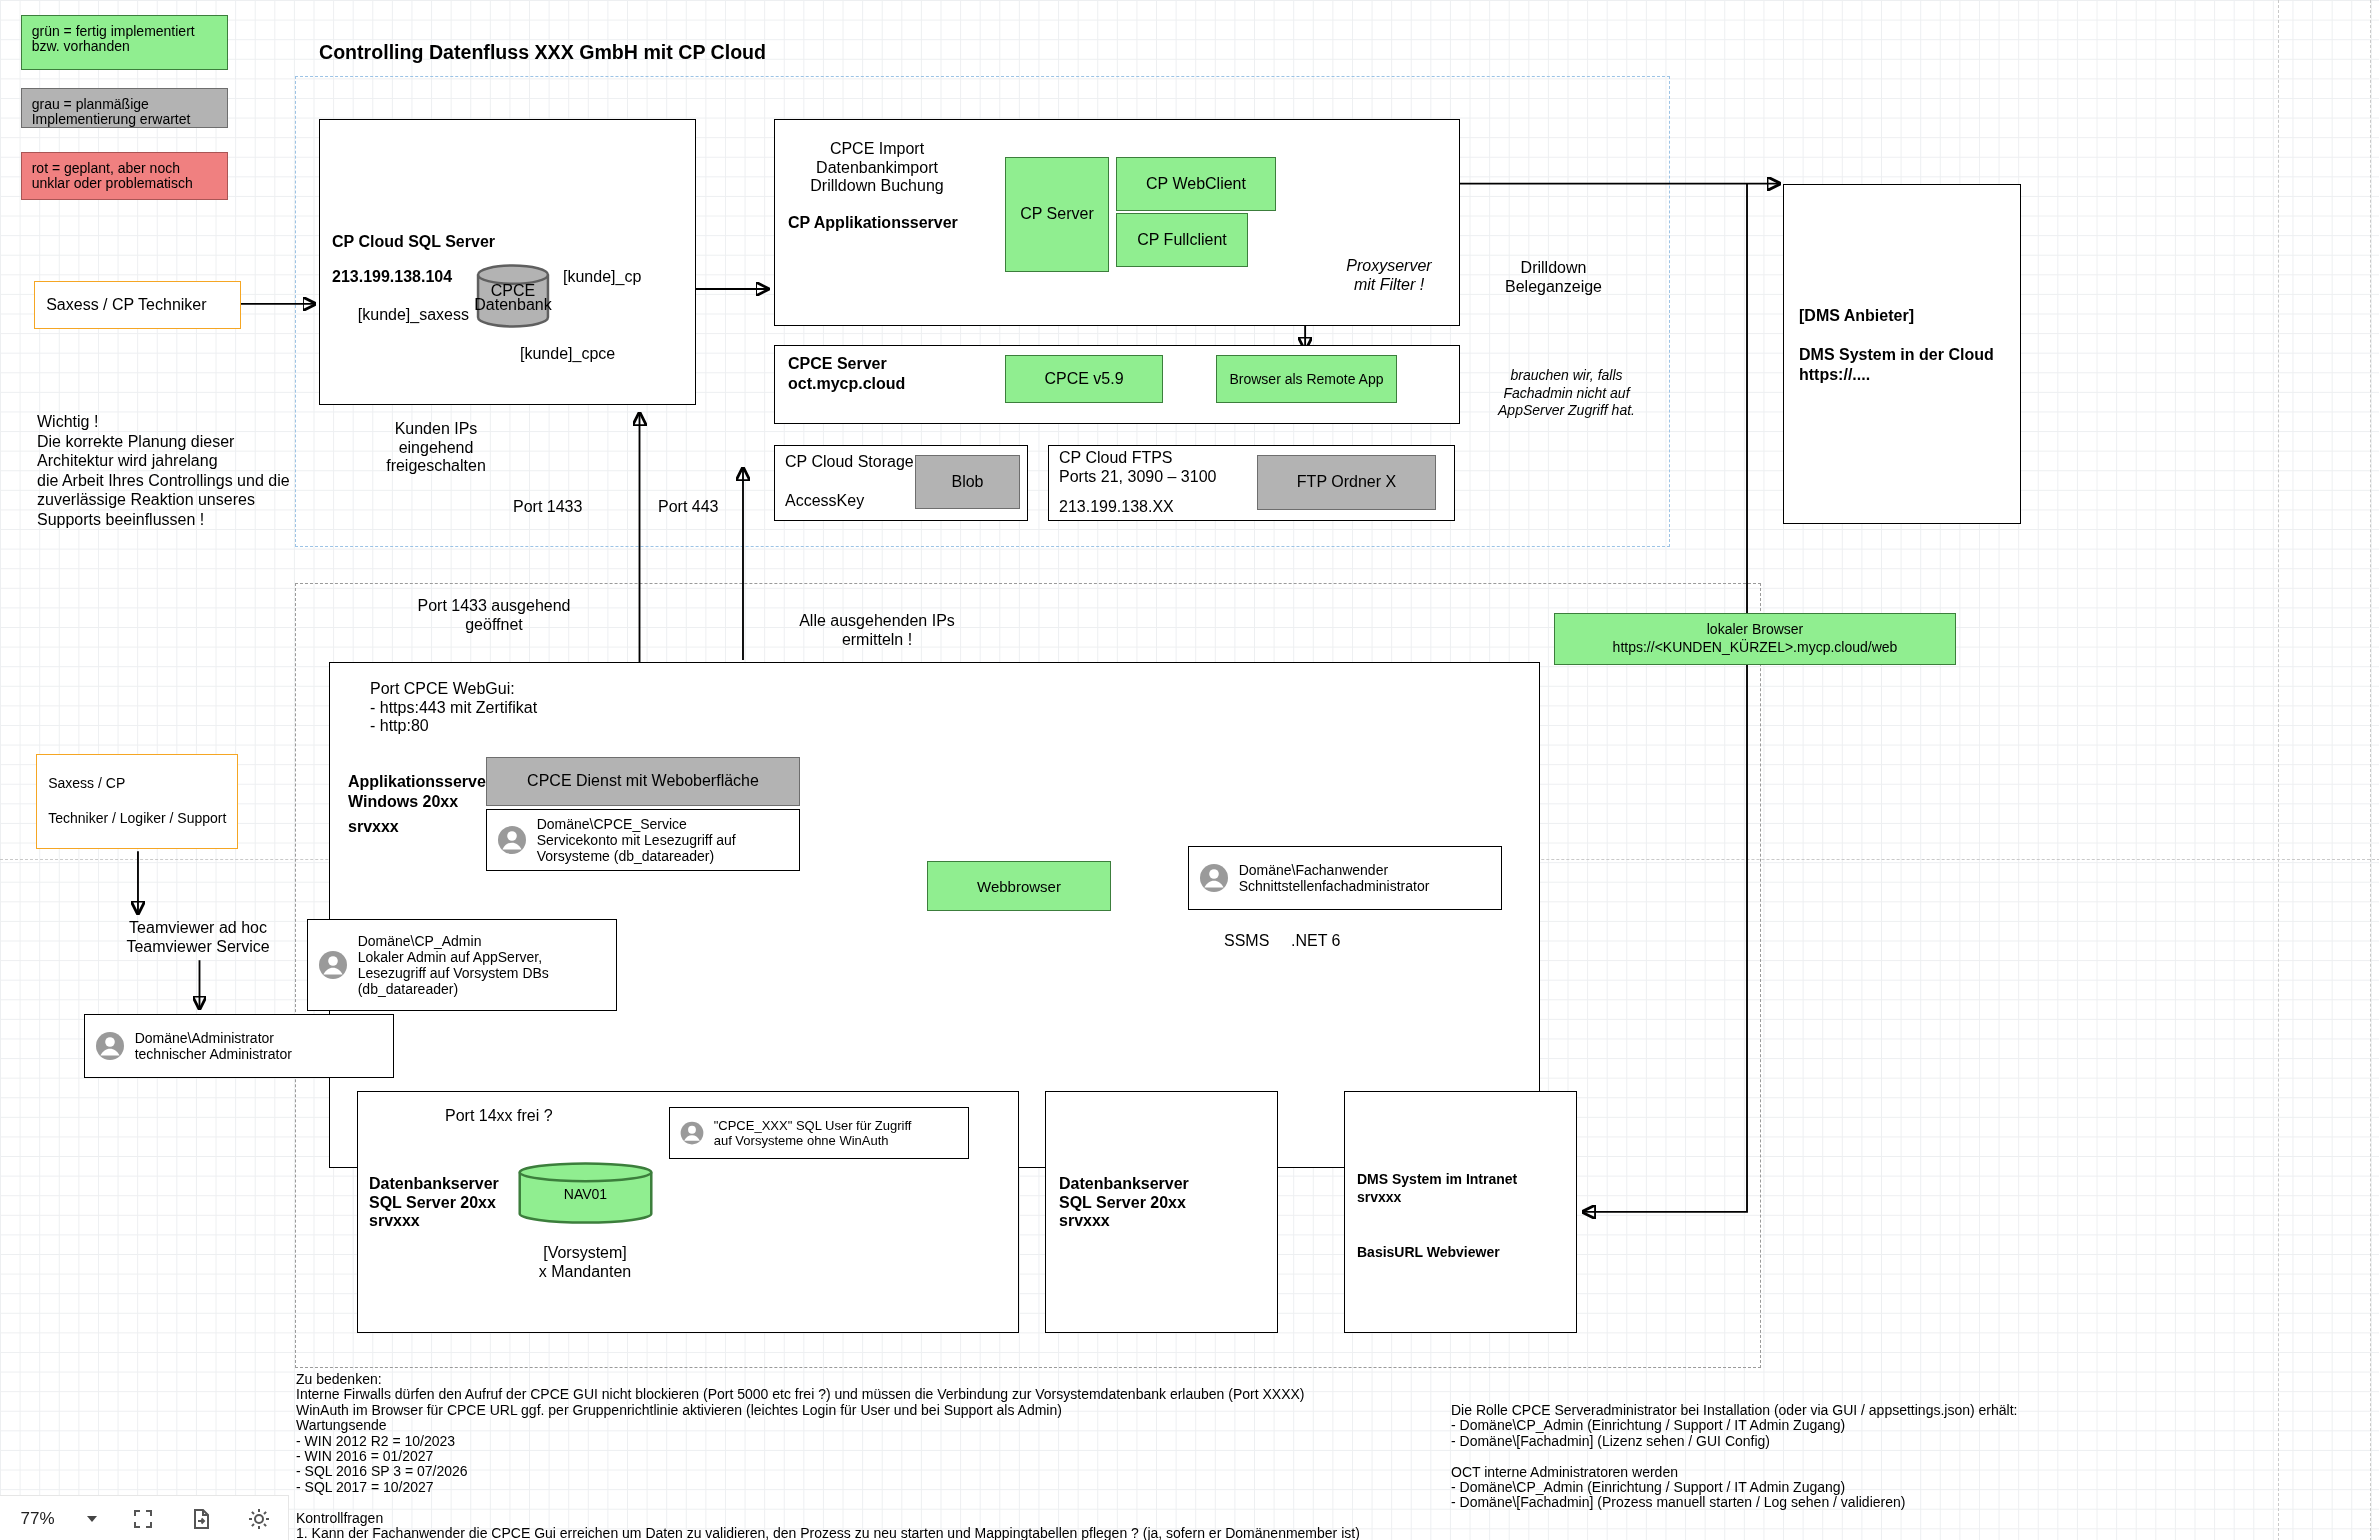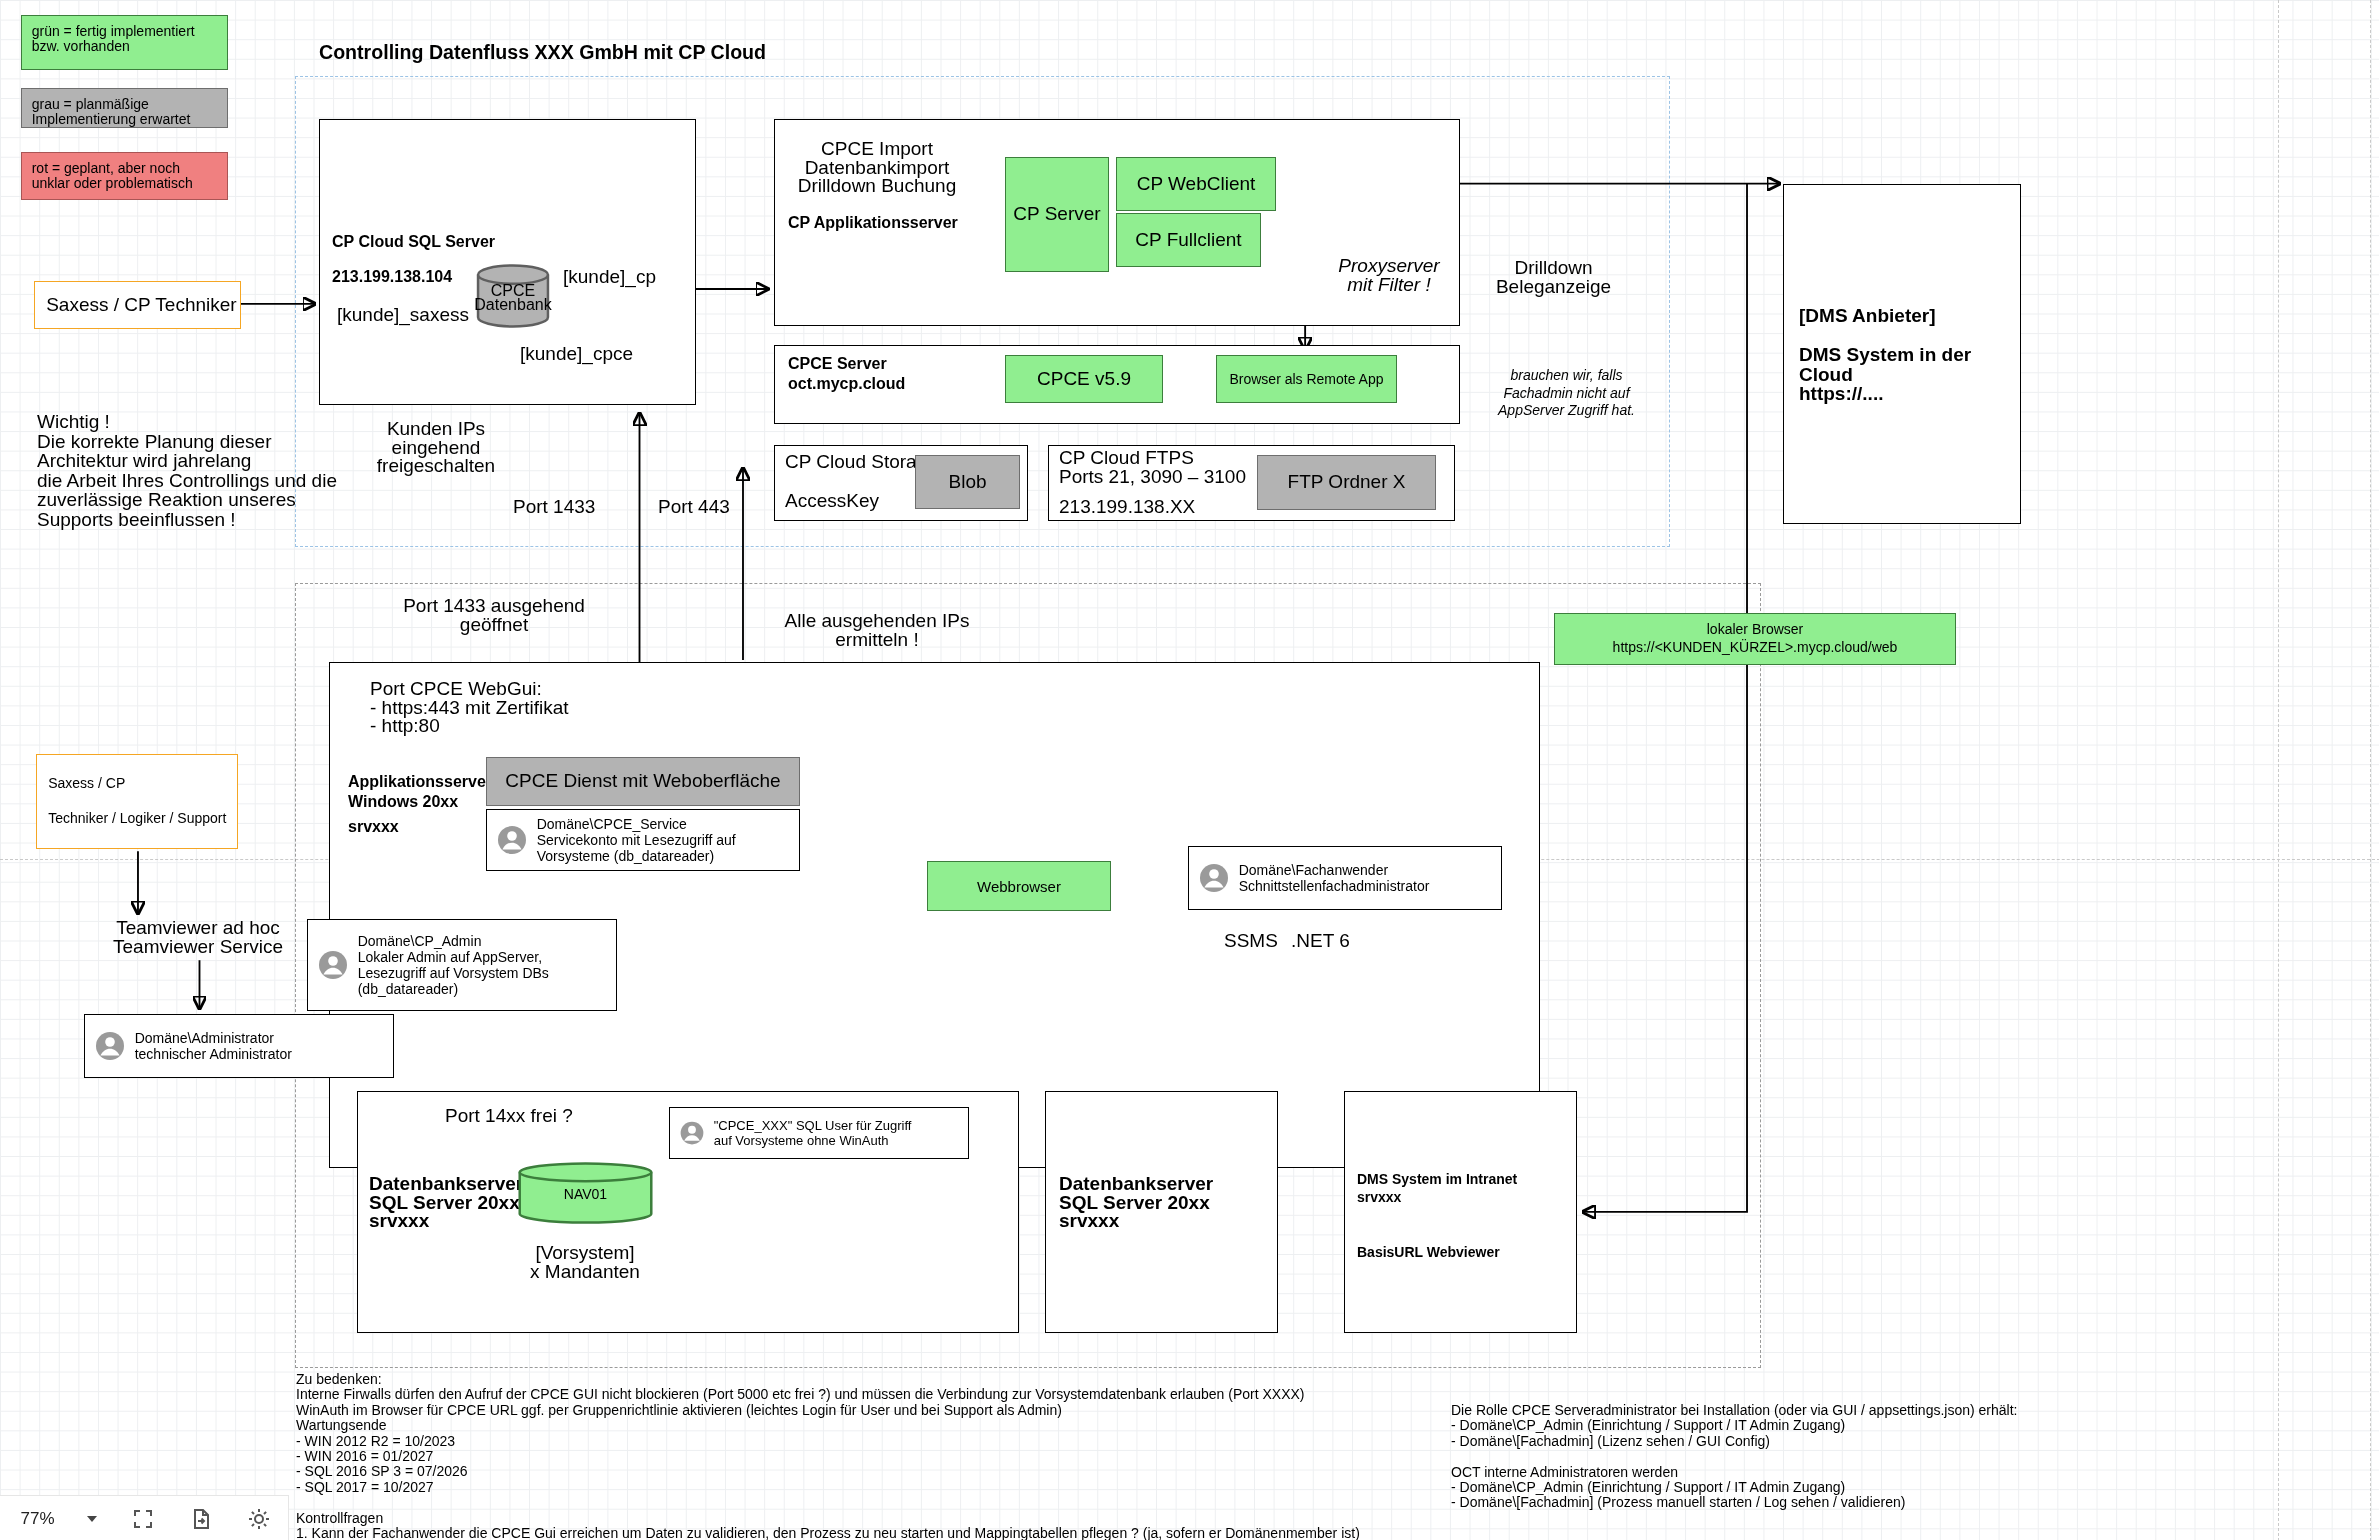--- a/index.html
+++ b/index.html
@@ -10,21 +10,21 @@
   .box{position:absolute;background:#fff;border:1.9px solid #000;box-sizing:border-box;}
   .green{background:#90EE90;border-color:#3c7e3c;}
   .grayfill{background:#b3b3b3;border-color:#6e6e6e;}
   .redfill{background:#F08080;border-color:#a95555;}
   .orangeborder{border-color:#F5A623;}
   .blueborder{border-color:#4472C4;}
   .center{display:flex;align-items:center;justify-content:center;text-align:center;}
   .txt{position:absolute;white-space:pre-line;font-size:16px;line-height:18.6px;}
   .b{font-weight:bold;}
   .i{font-style:italic;margin-top:16px;}
-  .f16{font-size:19px;line-height:18.6px;}
+  .f16{font-size:16px;line-height:18.6px;}
   .f15{font-size:14px;line-height:17.7px;}
   .small{font-size:14px;line-height:15.4px;}
   .tiny{font-size:16px;line-height:14px;}
   .ctr{text-align:center;}
   .dashed-blue{position:absolute;border:1.9px dashed #9CC3E5;box-sizing:border-box;}
   .dashed-gray{position:absolute;border:1.9px dashed #9a9a9a;box-sizing:border-box;}
   .pl-v{position:absolute;width:0;border-left:1.9px dashed #c9c9c9;}
   .pl-h{position:absolute;height:0;border-top:1.9px dashed #c9c9c9;}
   .person-box{position:absolute;background:#fff;border:1.9px solid #000;box-sizing:border-box;
     display:flex;align-items:center;gap:8.4px;padding:4.7px 9.3px;}
@@ -121,21 +121,21 @@
   <div class="txt f16 ctr" style="left:779px;top:140px;width:196px">CPCE Import
 Datenbankimport
 Drilldown Buchung</div>
   <div class="txt b" style="left:788px;top:214px">CP Applikationsserver</div>
   <div class="box green center f16" style="left:1005px;top:157px;width:104px;height:115px">
     <span>CP Server</span>
   </div>
   <div class="box green center f16" style="left:1116px;top:157px;width:160px;height:54px">
     <span>CP WebClient</span>
   </div>
-  <div class="box green center f16" style="left:1116px;top:213px;width:145px;height:54px">
+  <div class="box green center f16" style="left:1116px;top:213px;width:132px;height:54px">
     <span>CP Fullclient</span>
   </div>
   <div class="txt f16 i ctr" style="left:1310px;top:241px;width:158px">Proxyserver
 mit Filter !</div>
   <div class="txt f16 ctr" style="left:1465px;top:259px;width:177px">Drilldown
 Beleganzeige</div>
 
   <div class="box" style="left:774px;top:345px;width:686px;height:79px"></div>
   <div class="txt b" style="left:788px;top:354px;line-height:19.6px">CPCE Server
 oct.mycp.cloud</div>

